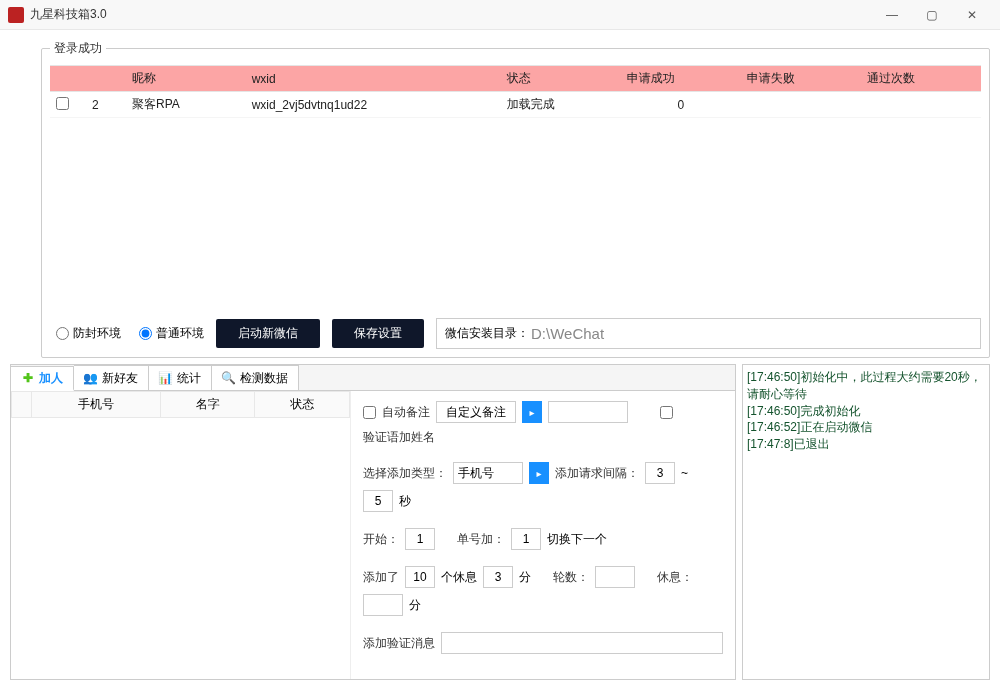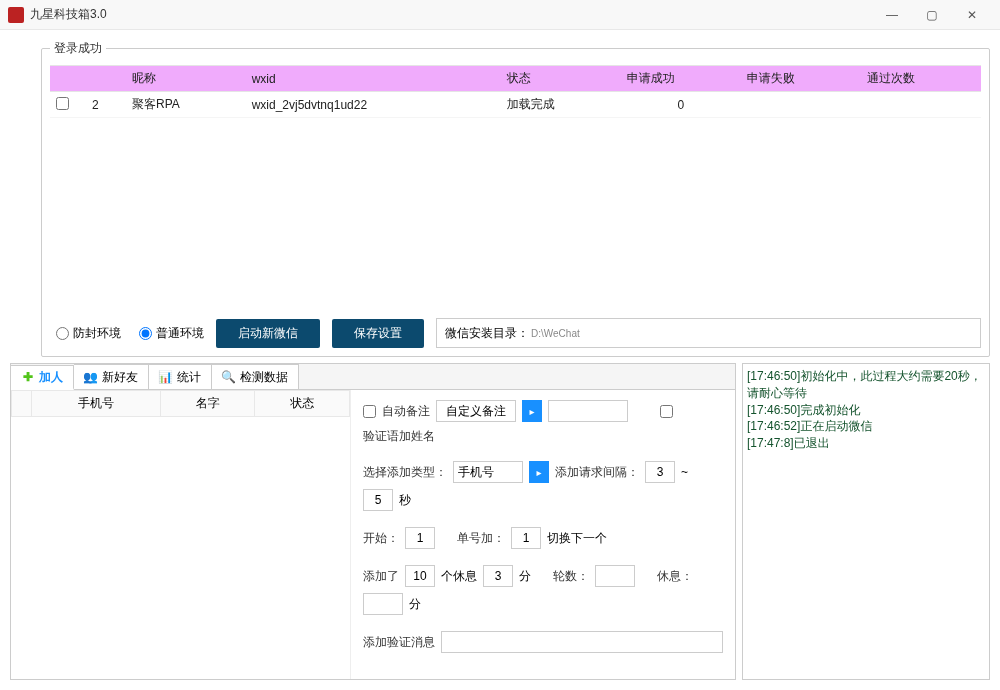--- a/index.html
+++ b/index.html
@@ -15,33 +15,33 @@
 .content { flex: 1; padding: 10px; display: flex; flex-direction: column; gap: 6px; overflow: hidden; }
 
 
 .fs { border: 1px solid #ccc; border-radius: 2px; padding: 8px; position: relative; margin-left: 31px; }
 .fs legend { padding: 0 4px; color: #333; font-size: 12px; }
 .fs-top { display: flex; flex-direction: column; }
 
 
 .tbl { width: 100%; border-collapse: collapse; }
 .tbl th, .tbl td { text-align: left; padding: 4px 6px; font-weight: normal; color: #222; height: 22px; }
-.tbl th { border-bottom: 1px solid #e5e5e5; border-top: 1px solid #e5e5e5; background: #f0abfc; }
+.tbl th { border-bottom: 1px solid #e5e5e5; border-top: 1px solid #e5e5e5; background: #fca5a5; }
 .tbl td { border-bottom: 1px solid #f5f5f5; }
 .tbl .col-check { width: 36px; }
 .tbl .col-idx { width: 40px; }
 .account-scroll { height: 245px; overflow-y: auto; }
 
 
 .toolbar-row { display: flex; align-items: center; gap: 12px; margin-top: 8px; }
 .toolbar-row .radio-group { display: flex; gap: 18px; align-items: center; padding-left: 6px; }
 .toolbar-row .radio-group label { display: flex; align-items: center; gap: 4px; cursor: pointer; }
-.btn-blue { background: #0c4a6e; color: #fff; border: none; padding: 6px 22px; cursor: pointer; border-radius: 2px; }
+.btn-blue { background: #0f172a; color: #fff; border: none; padding: 6px 22px; cursor: pointer; border-radius: 2px; }
 .install-box { flex: 1; display: flex; align-items: center; border: 1px solid #ccc; padding: 4px 8px; gap: 0; min-height: 30px; }
-.install-box .path { flex: 1; color: #888; font-size: 10px; padding: 2px; }
+.install-box .path { flex: 1; color: #888; font-size: 15px; padding: 2px; }
 
 
 .lower { flex: 1; display: flex; gap: 6px; overflow: hidden; }
 .left-panel { flex: 1; display: flex; flex-direction: column; border: 1px solid #ccc; }
 .right-log { width: 248px; border: 1px solid #ccc; padding: 4px; font-size: 12px; color: #14532d; line-height: 1.4; overflow-y: auto; word-break: break-all; }
 
 
 .tabs { display: flex; height: 26px; border-bottom: 1px solid #ccc; background: #f5f5f5; }
 .tab { padding: 4px 10px; display: flex; align-items: center; gap: 4px; border-right: 1px solid #ccc; cursor: pointer; background: #fff; border-top: 1px solid #ccc; position: relative; top: 0; }
 .tab.active { color: #1890ff; border-bottom: 2px solid #fff; position: relative; top: 1px; font-weight: bold; }

